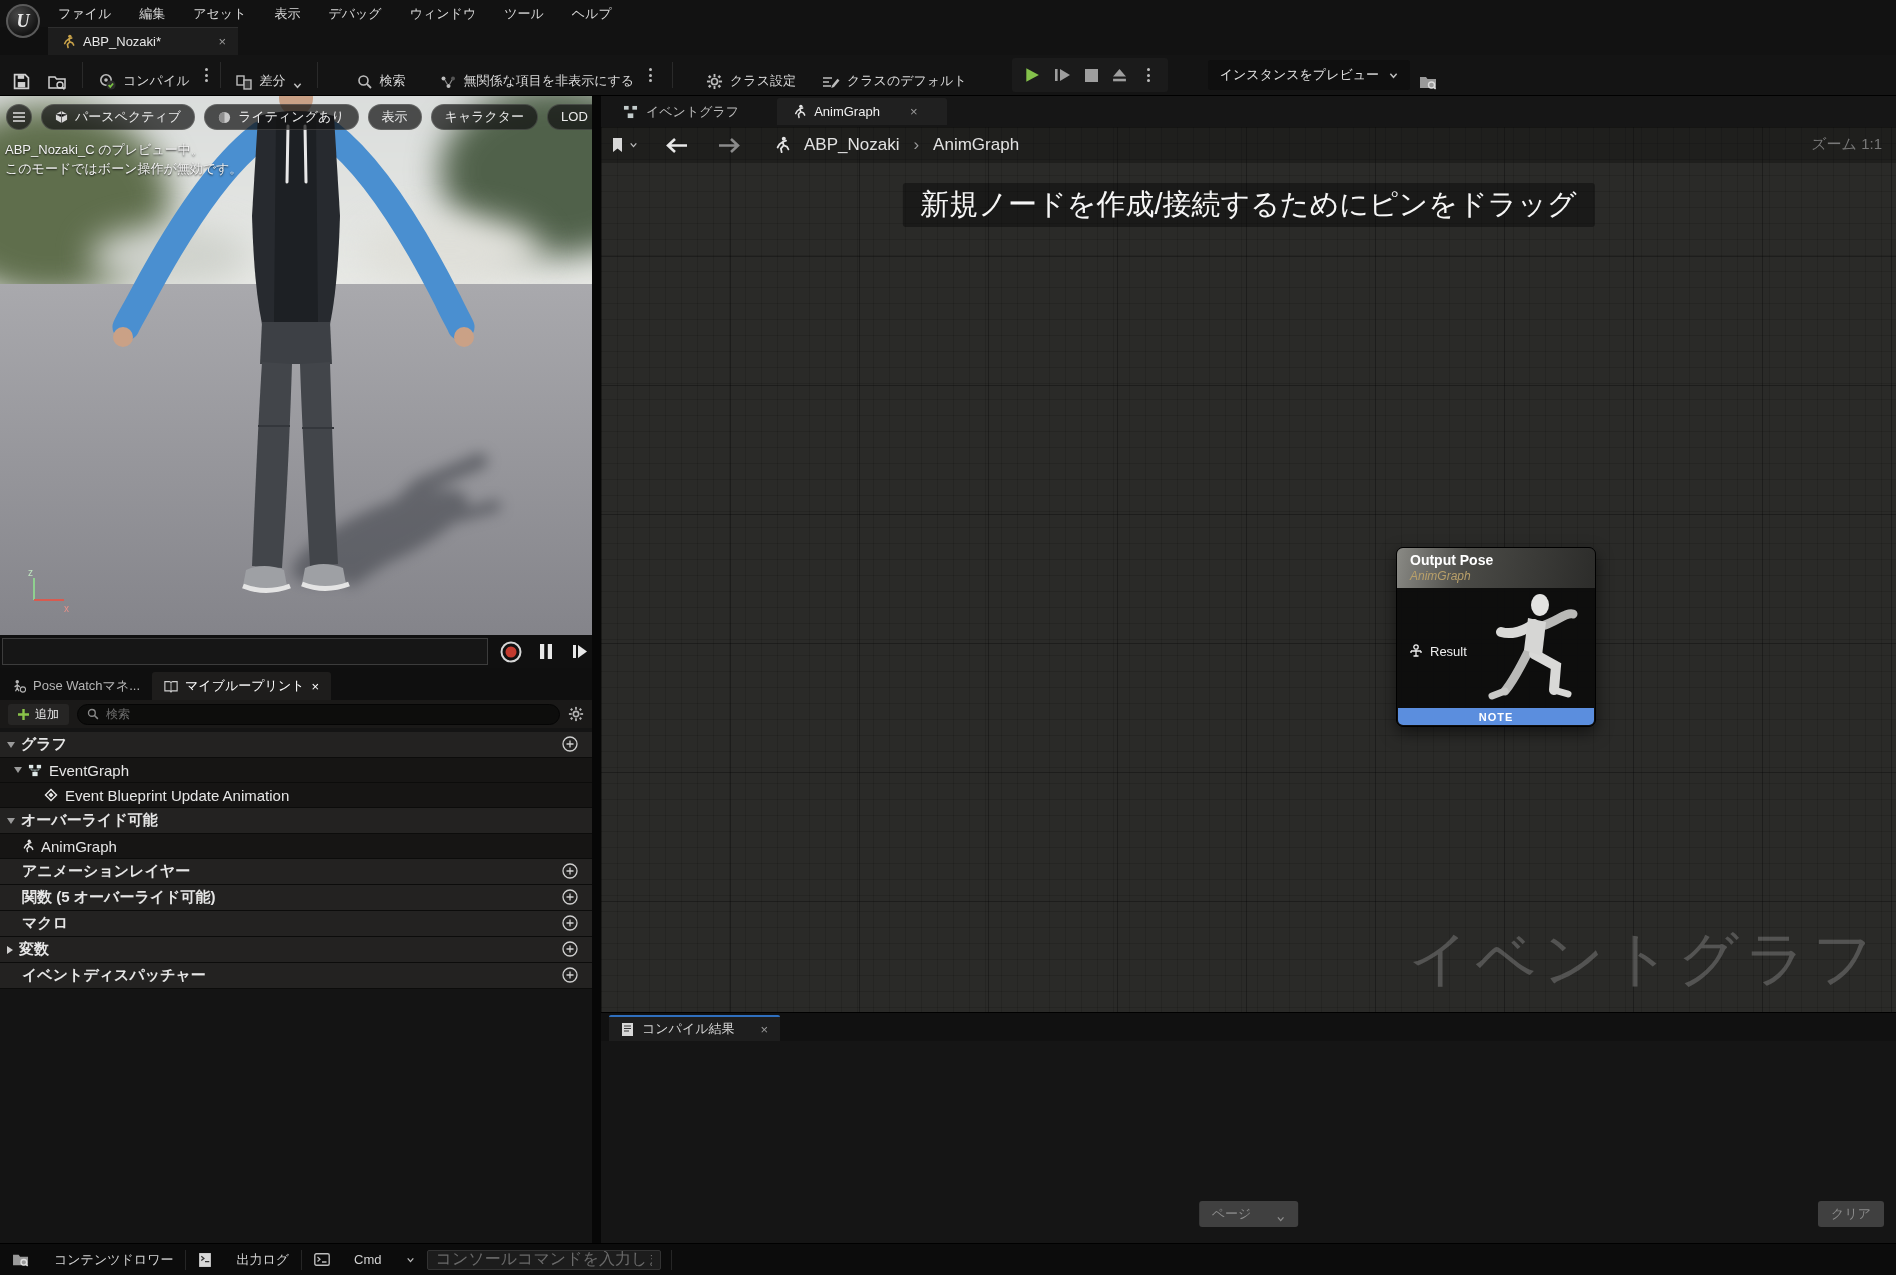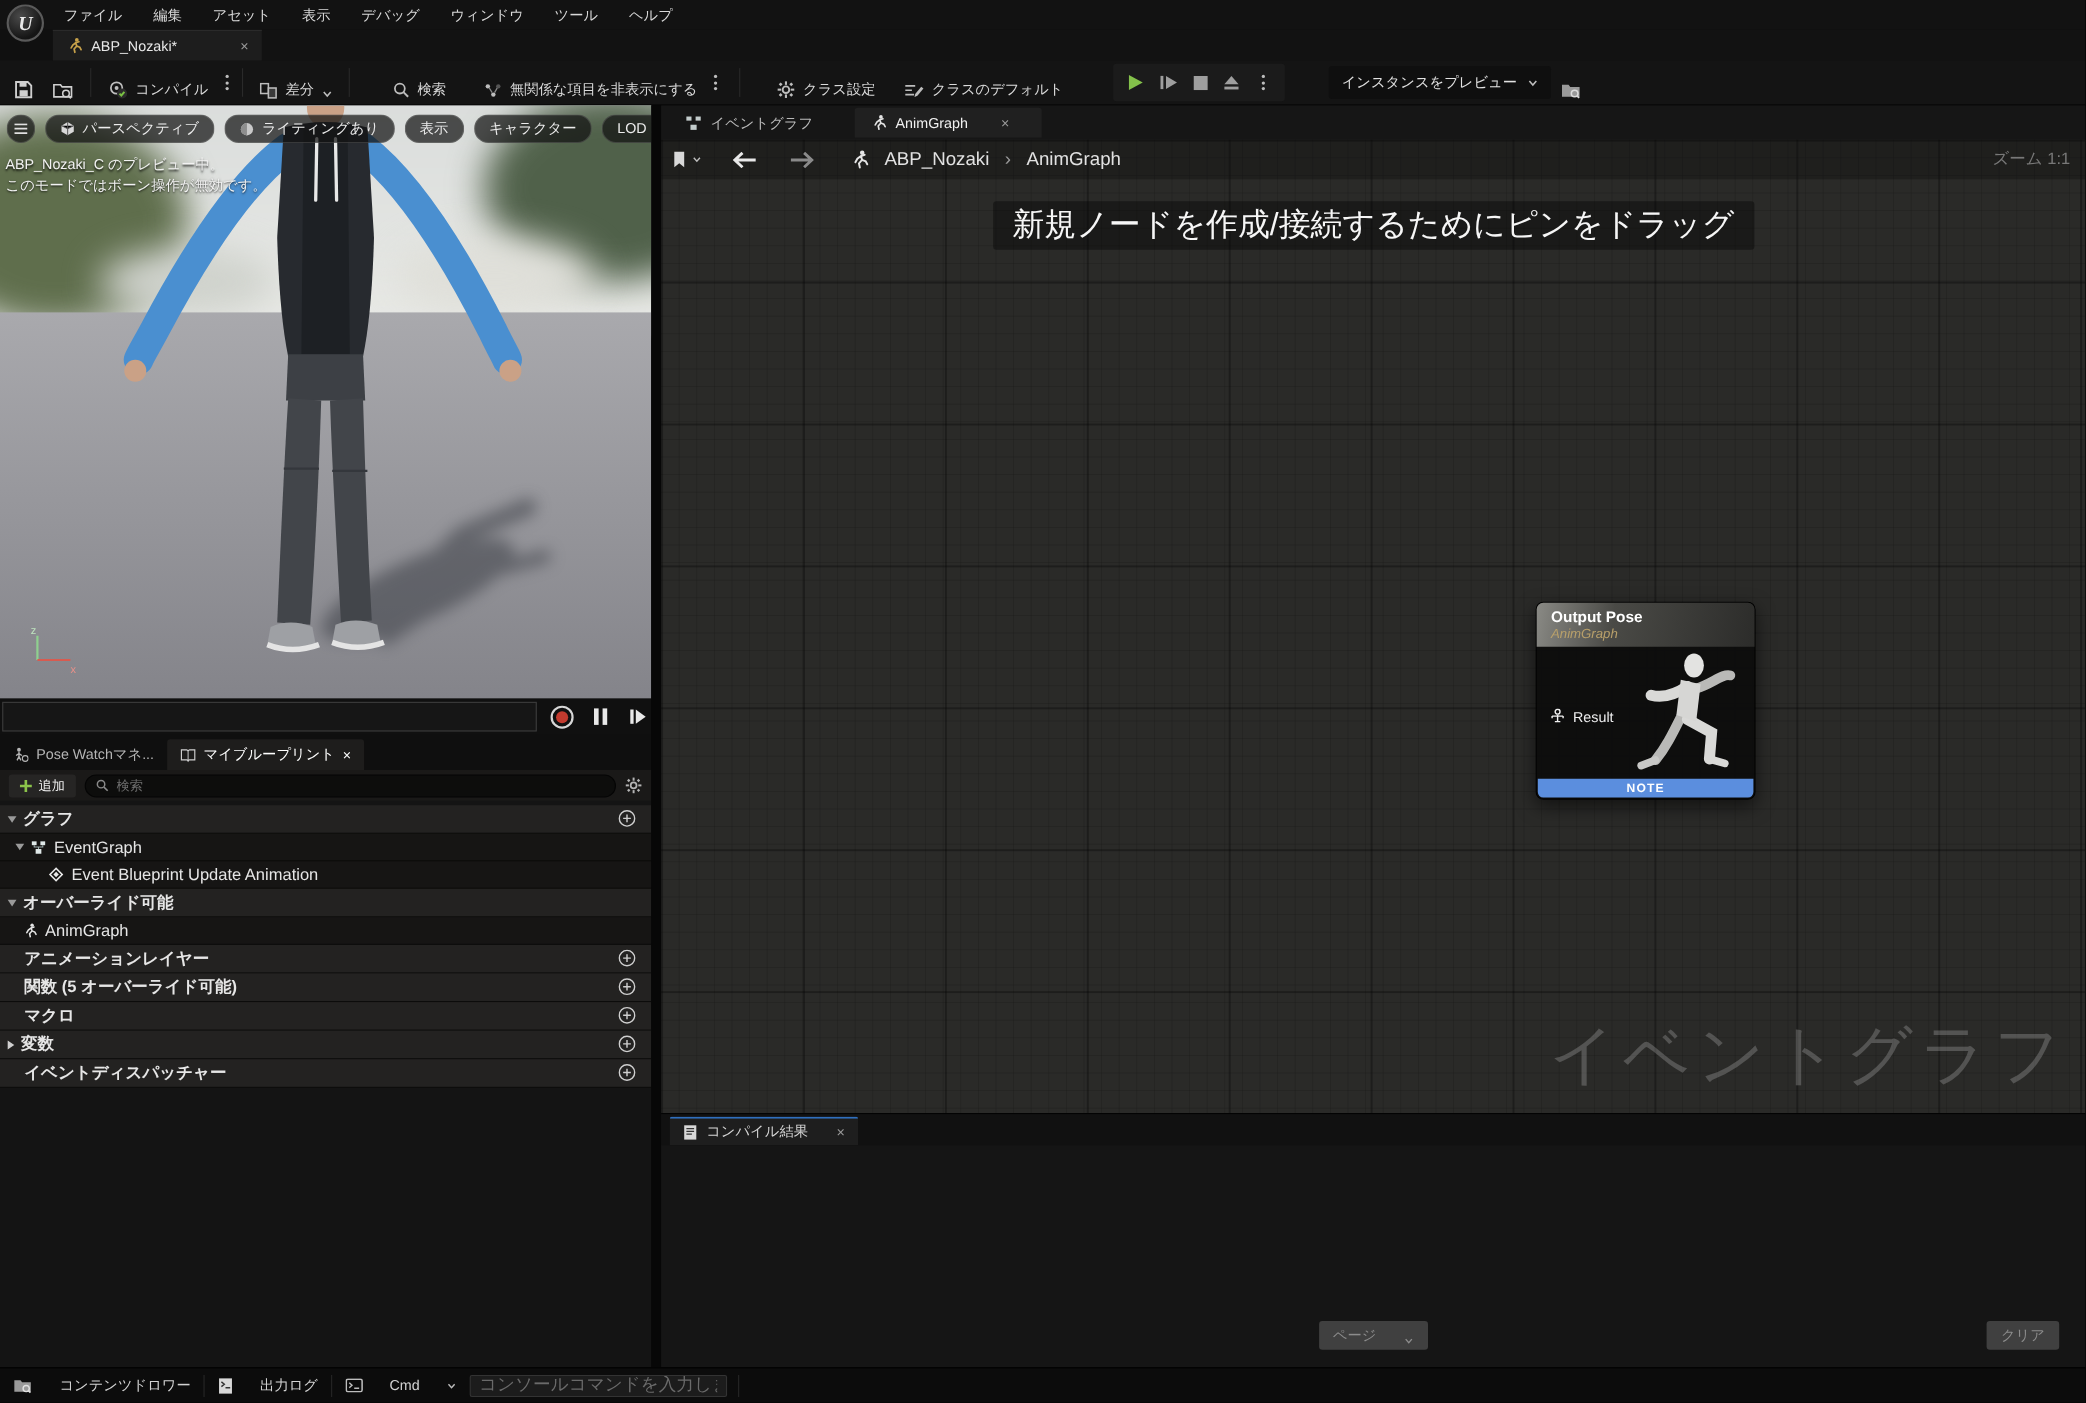--- a/index.html
+++ b/index.html
@@ -643,21 +643,21 @@
           <span>コンパイル結果</span>
           <span class="close">×</span>
         </div>
       </div>
       <div class="gray-btn" style="left:50%; transform:translateX(-50%);">
         <span>ページ</span>
         <svg width="9" height="8" viewBox="0 0 10 10">
             <path d="M1.5 3l3.5 4 3.5-4" fill="none" stroke="#8c8c8c" stroke-width="1.6"></path>
           </svg>
       </div>
-      <div class="gray-btn" style="right:24px;">
+      <div class="gray-btn" style="right:12px;">
         <span>クリア</span>
       </div>
     </div>
   </div>
 
   <div class="statusbar">
     <div class="sb-item">
       <svg width="18" height="15" viewBox="0 0 19 16">
           <path d="M1 3h6l1.5 2H17v9H1z" fill="#9a9a9a"></path>
           <circle cx="12.5" cy="11" r="3" fill="none" stroke="#e0e0e0" stroke-width="1.4"></circle>

